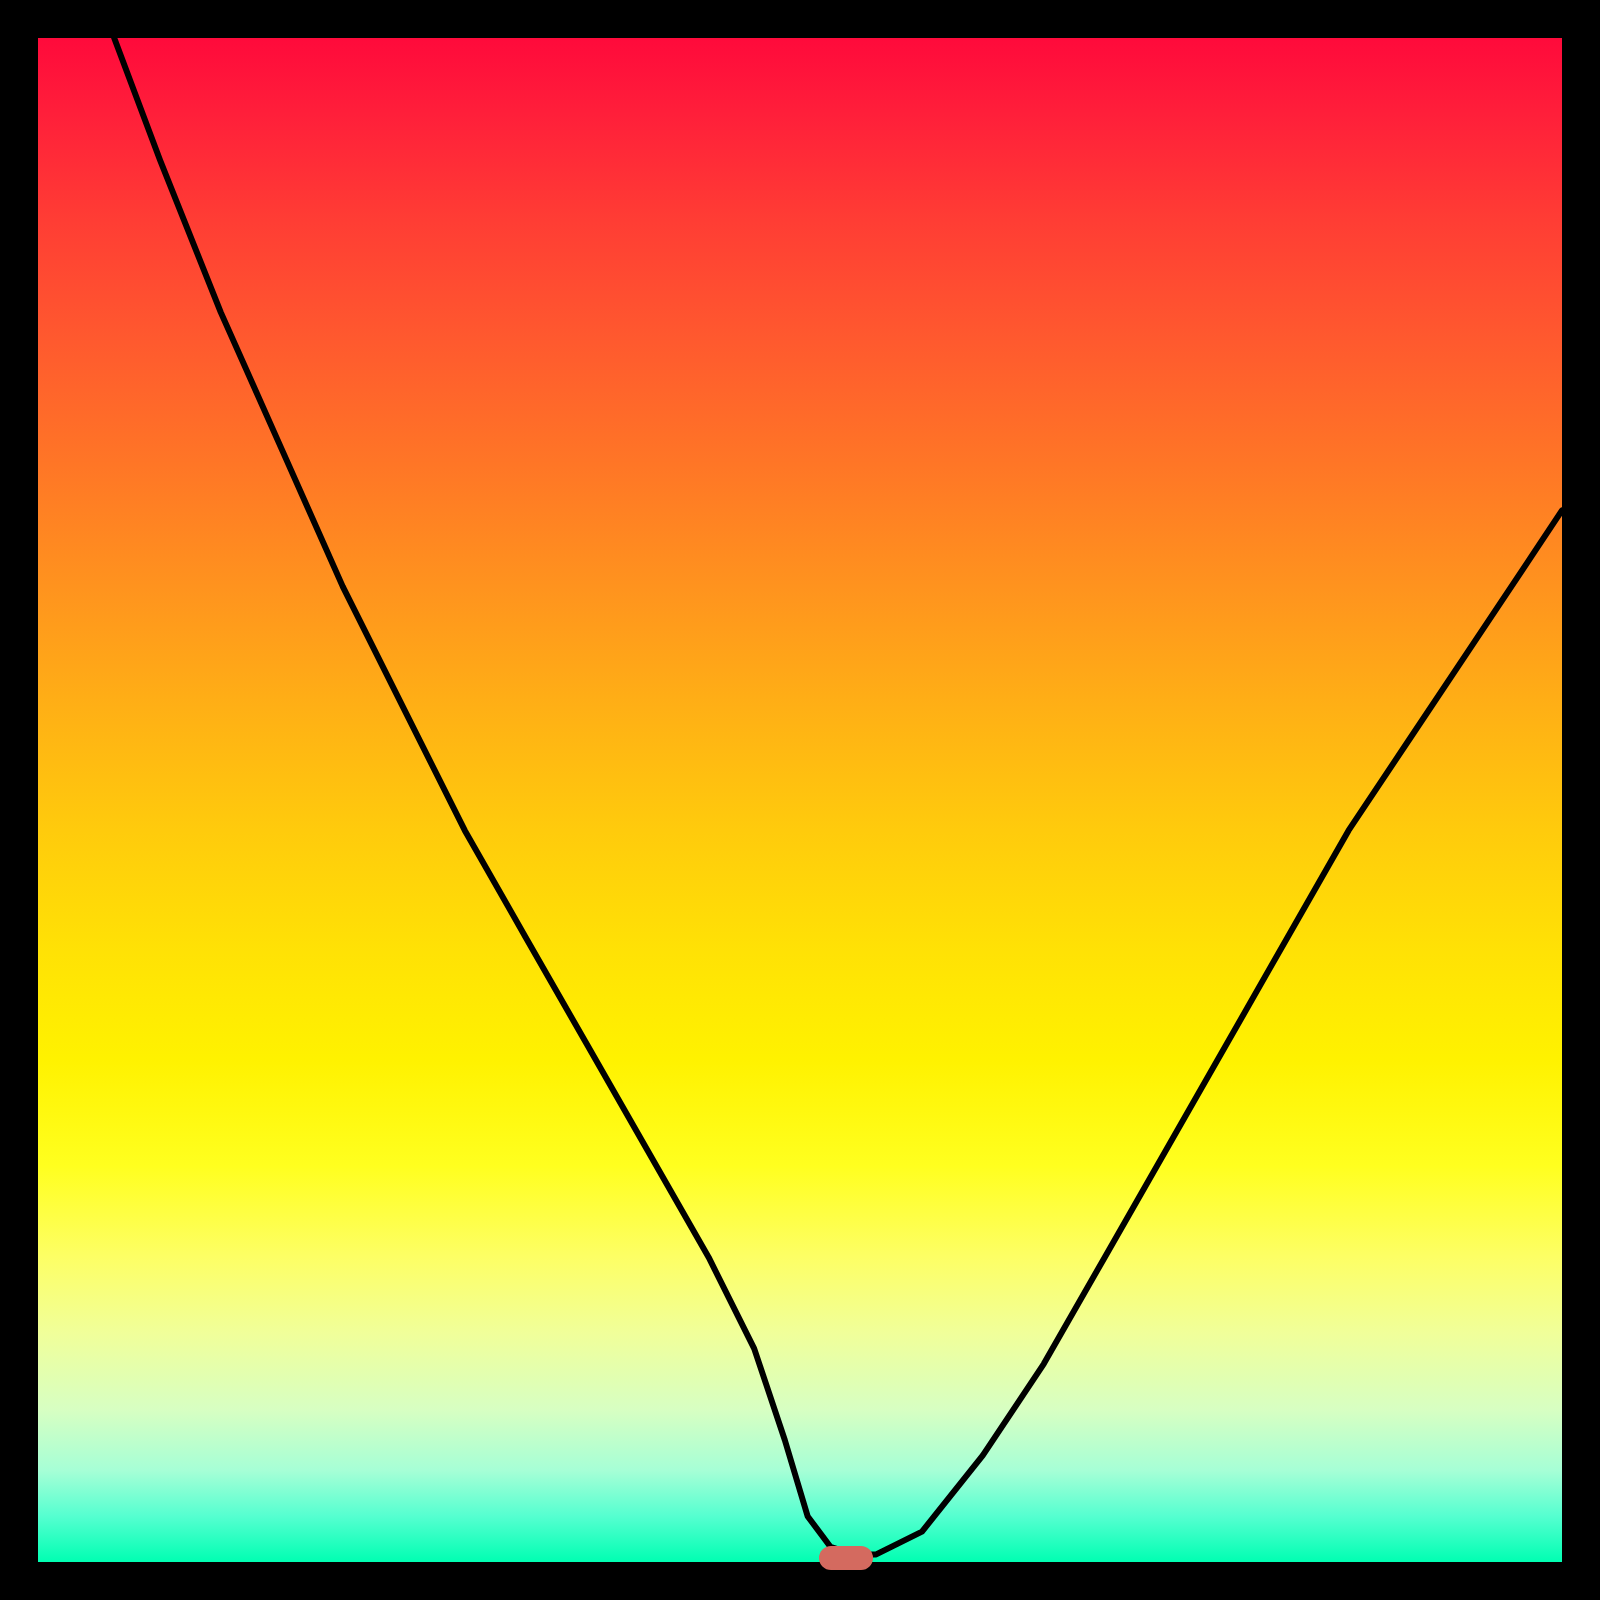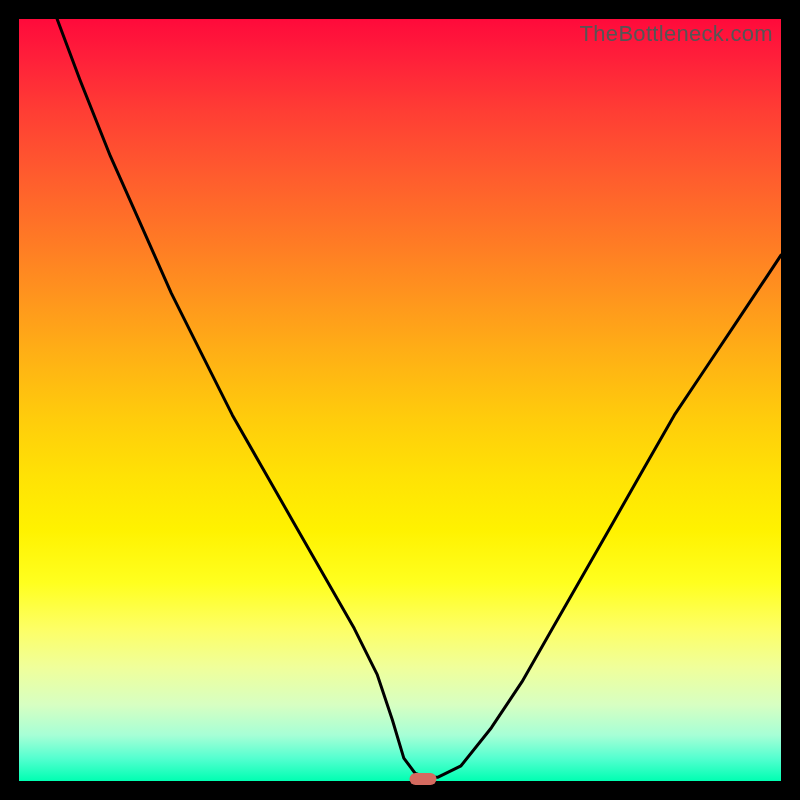--- a/index.html
+++ b/index.html
@@ -59,18 +59,17 @@
       height: 12px;
       background: #d46a5f;
       border-radius: 6px;
       transform: translate(-50%, -50%);
     }
   </style>
 </head>
 <body>
 
 <div class="plot-area">
-  <div class="watermark">TheBottleneck.com</div>
   <svg class="curve" viewBox="0 0 762 762" preserveAspectRatio="none">
     <path id="curve-path" fill="none" stroke="#000" stroke-width="3" stroke-linecap="round" stroke-linejoin="round" d="M38.1 0.0 L61.0 61.0 L91.4 137.2 L121.9 205.7 L152.4 274.3 L182.9 335.3 L213.4 396.2 L243.8 449.6 L274.3 502.9 L304.8 556.3 L335.3 609.6 L358.1 655.3 L373.4 701.0 L384.8 739.1 L396.2 754.4 L407.7 758.2 L419.1 758.2 L442.0 746.8 L472.4 708.7 L502.9 662.9 L533.4 609.6 L563.9 556.3 L594.4 502.9 L624.8 449.6 L655.3 396.2 L685.8 350.5 L716.3 304.8 L746.8 259.1 L762.0 236.2"></path>
   </svg>
   <div class="marker" id="marker" style="left: 403.86px; top: 759.714px;"></div>
 </div>
 
 </body></html>

